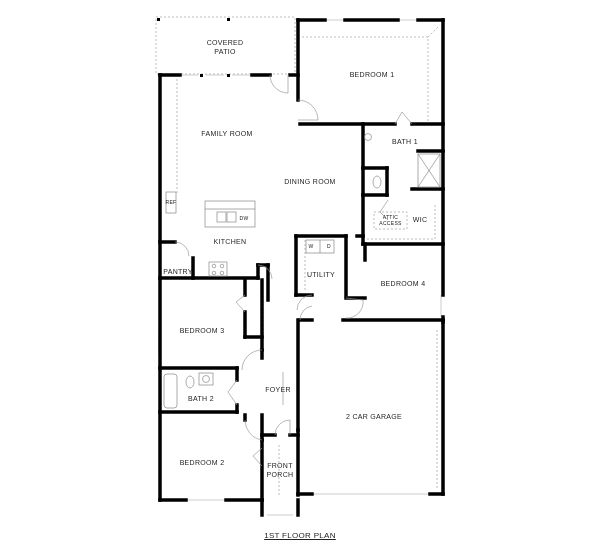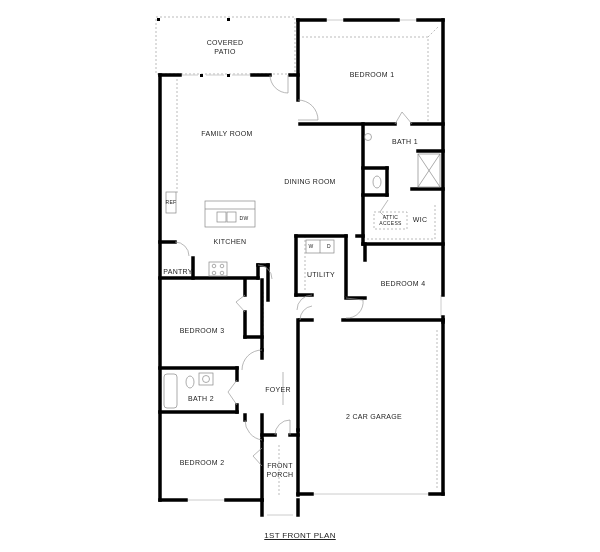--- a/index.html
+++ b/index.html
@@ -201,13 +201,13 @@
   <div class="lbl" style="left:368px;top:279px;width:70px;">BEDROOM 4</div>
   <div class="lbl" style="left:167px;top:326px;width:70px;">BEDROOM 3</div>
   <div class="lbl" style="left:258px;top:385px;width:40px;">FOYER</div>
   <div class="lbl" style="left:181px;top:394px;width:40px;">BATH 2</div>
   <div class="lbl" style="left:329px;top:412px;width:90px;">2 CAR GARAGE</div>
   <div class="lbl" style="left:167px;top:458px;width:70px;">BEDROOM 2</div>
   <div class="lbl" style="left:262px;top:461px;width:36px;">FRONT
 PORCH</div>
 </div>
 
-<div class="title">1ST FRONT PLAN</div>
+<div class="title">1ST FLOOR PLAN</div>
 
 </body></html>

